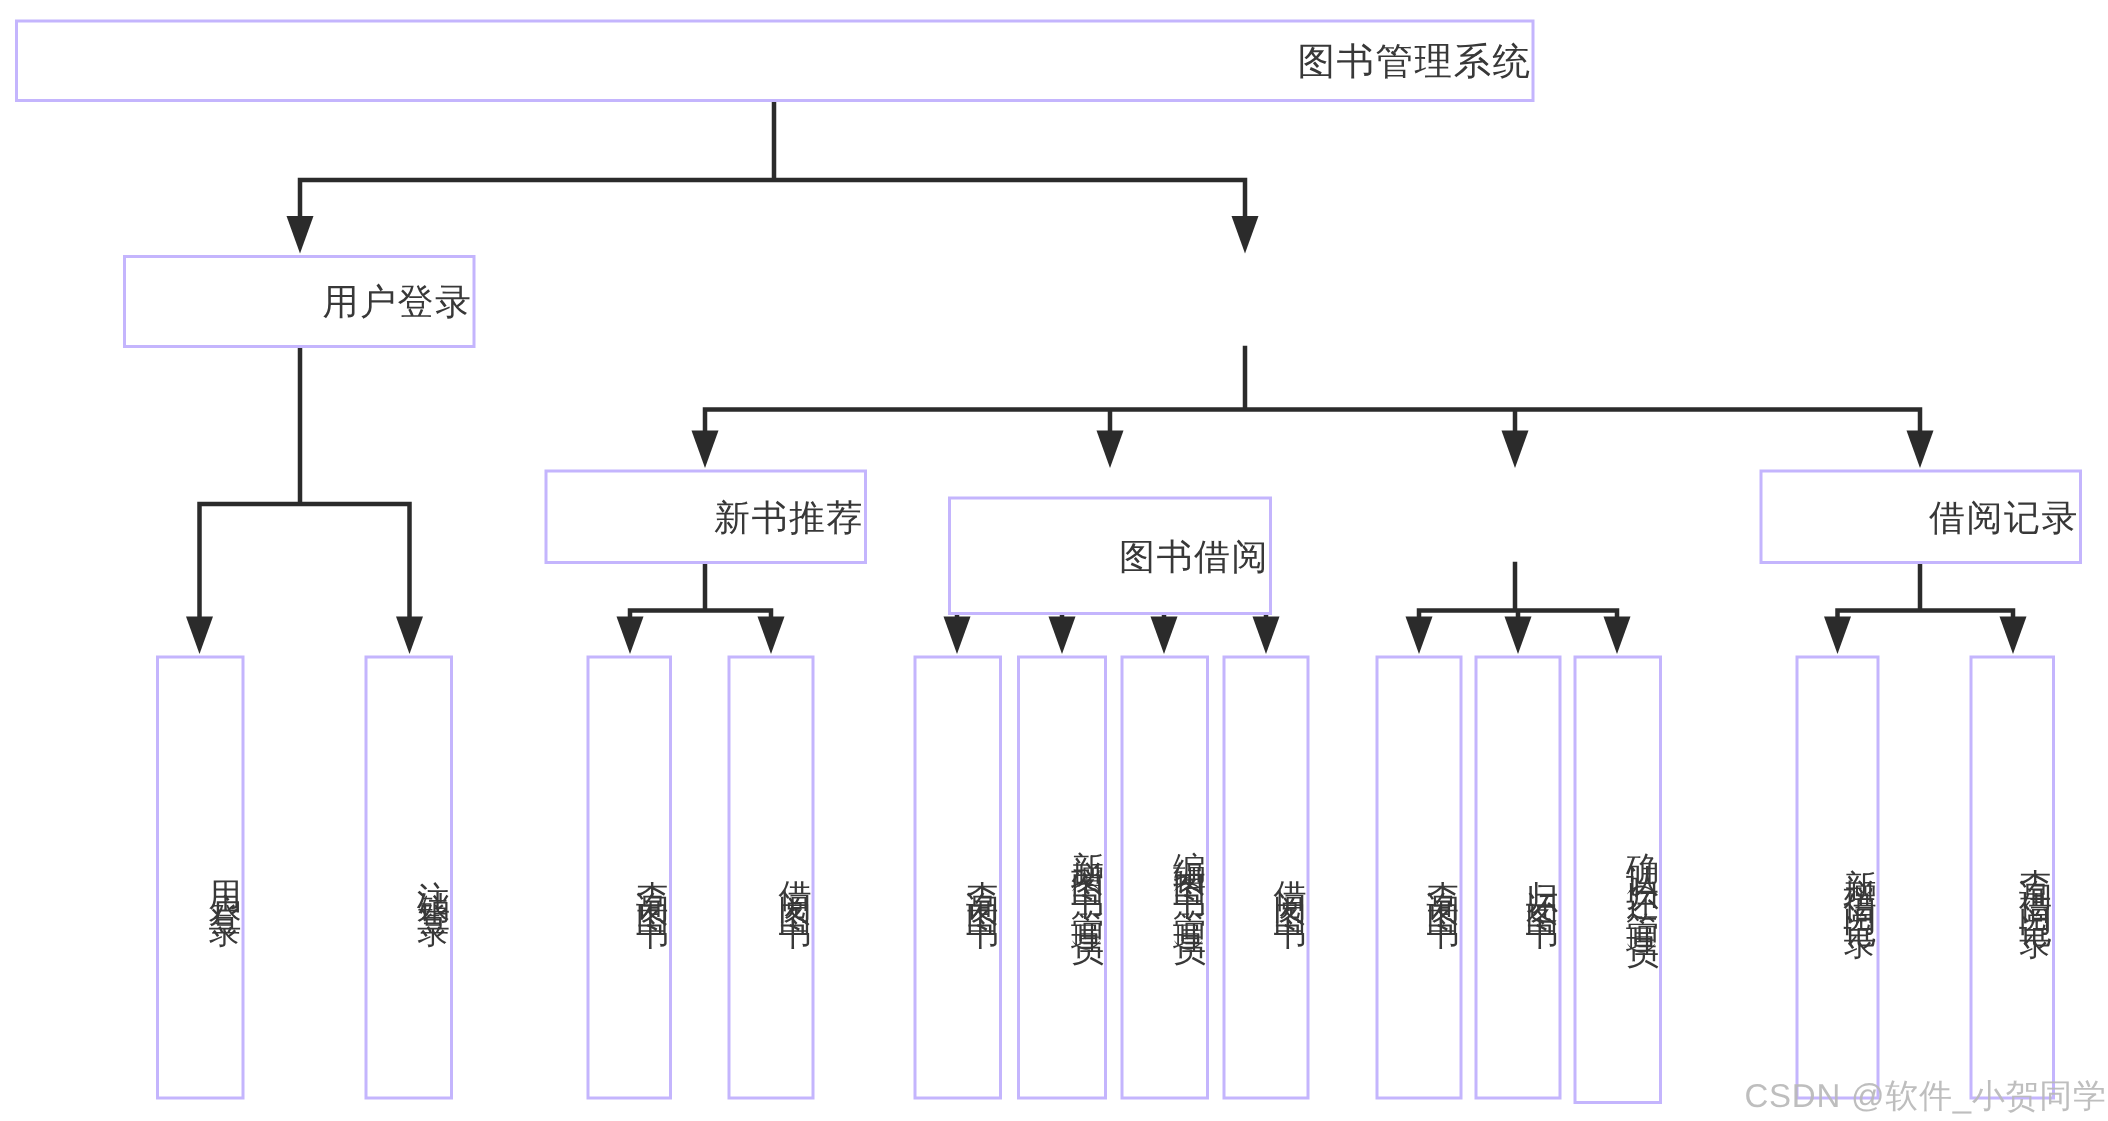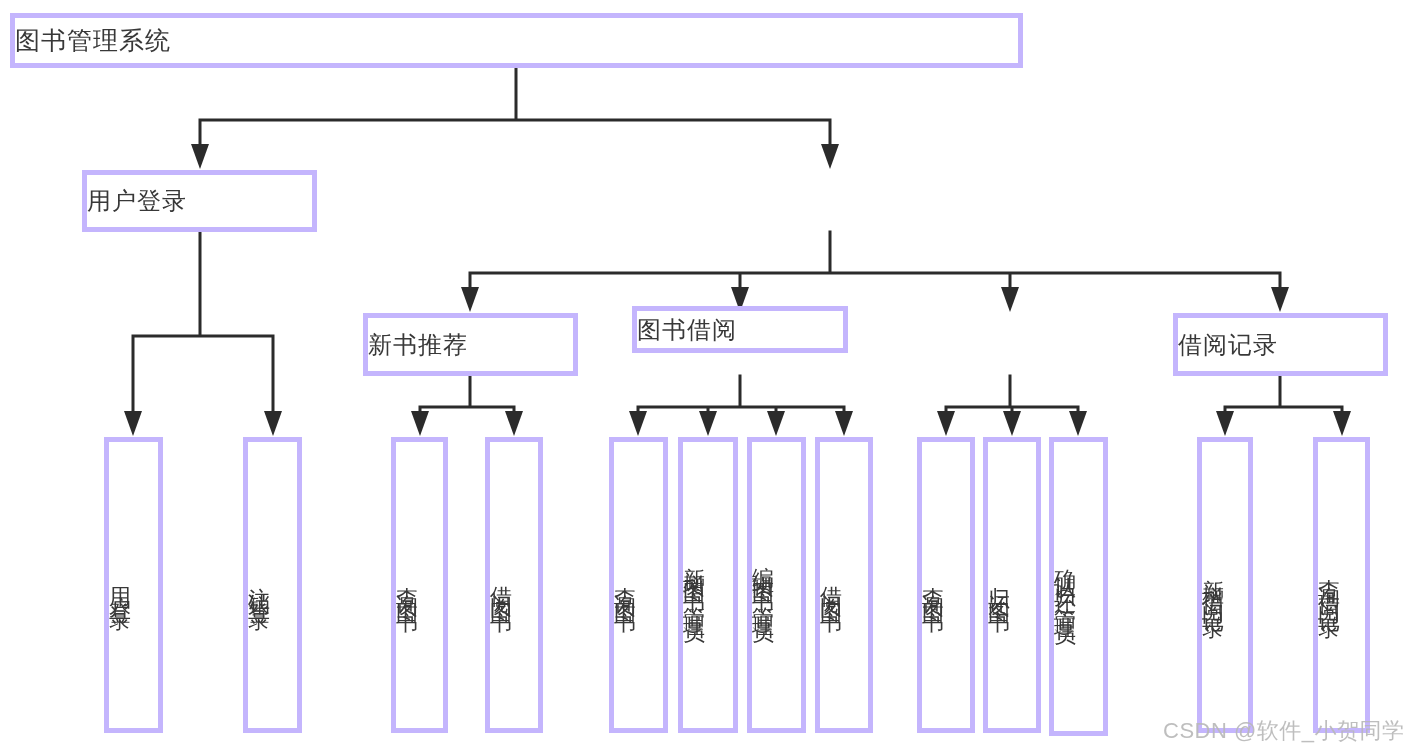--- a/index.html
+++ b/index.html
@@ -3,21 +3,21 @@
 <meta charset="utf-8">
 <style>
   html,body{margin:0;padding:0;background:#ffffff;}
   .canvas{
     position:relative;width:1405px;height:747px;background:#ffffff;overflow:hidden;
     font-family:"Liberation Sans", sans-serif;color:#383838;
   }
   .connectors{position:absolute;left:0;top:0;z-index:1;}
   .node{
     position:absolute;box-sizing:border-box;background:#ffffff;
-    border:5px solid #c4b5fd;display:flex;align-items:center;justify-content:flex-start;
+    border:2px solid #c4b5fd;display:flex;align-items:center;justify-content:flex-end;
     z-index:2;
   }
   .node.h span{font-size:24px;letter-spacing:1px;white-space:nowrap;}
   .node.root span{font-size:25px;}
   .node.v span{
     writing-mode:vertical-rl;text-orientation:mixed;
     font-size:22px;letter-spacing:8px;line-height:1;
   }
   .watermark{
     position:absolute;z-index:3;font-size:22px;color:rgba(184,184,184,0.92);
@@ -73,21 +73,21 @@
     <span>图书管理系统</span>
   </div>
 
   <div class="node h" style="left:82px;top:170px;width:235px;height:62px">
     <span>用户登录</span>
   </div>
 
   <div class="node h" style="left:363px;top:313px;width:215px;height:63px">
     <span>新书推荐</span>
   </div>
-  <div class="node h" style="left:632px;top:306px;width:216px;height:47px">
+  <div class="node h" style="left:632px;top:331px;width:216px;height:79px">
     <span>图书借阅</span>
   </div>
   <div class="node h" style="left:1173px;top:313px;width:215px;height:63px">
     <span>借阅记录</span>
   </div>
 
   <div class="node v" style="left:104px;top:437px;width:59px;height:296px">
     <span>用户登录</span>
   </div>
   <div class="node v" style="left:243px;top:437px;width:59px;height:296px">

